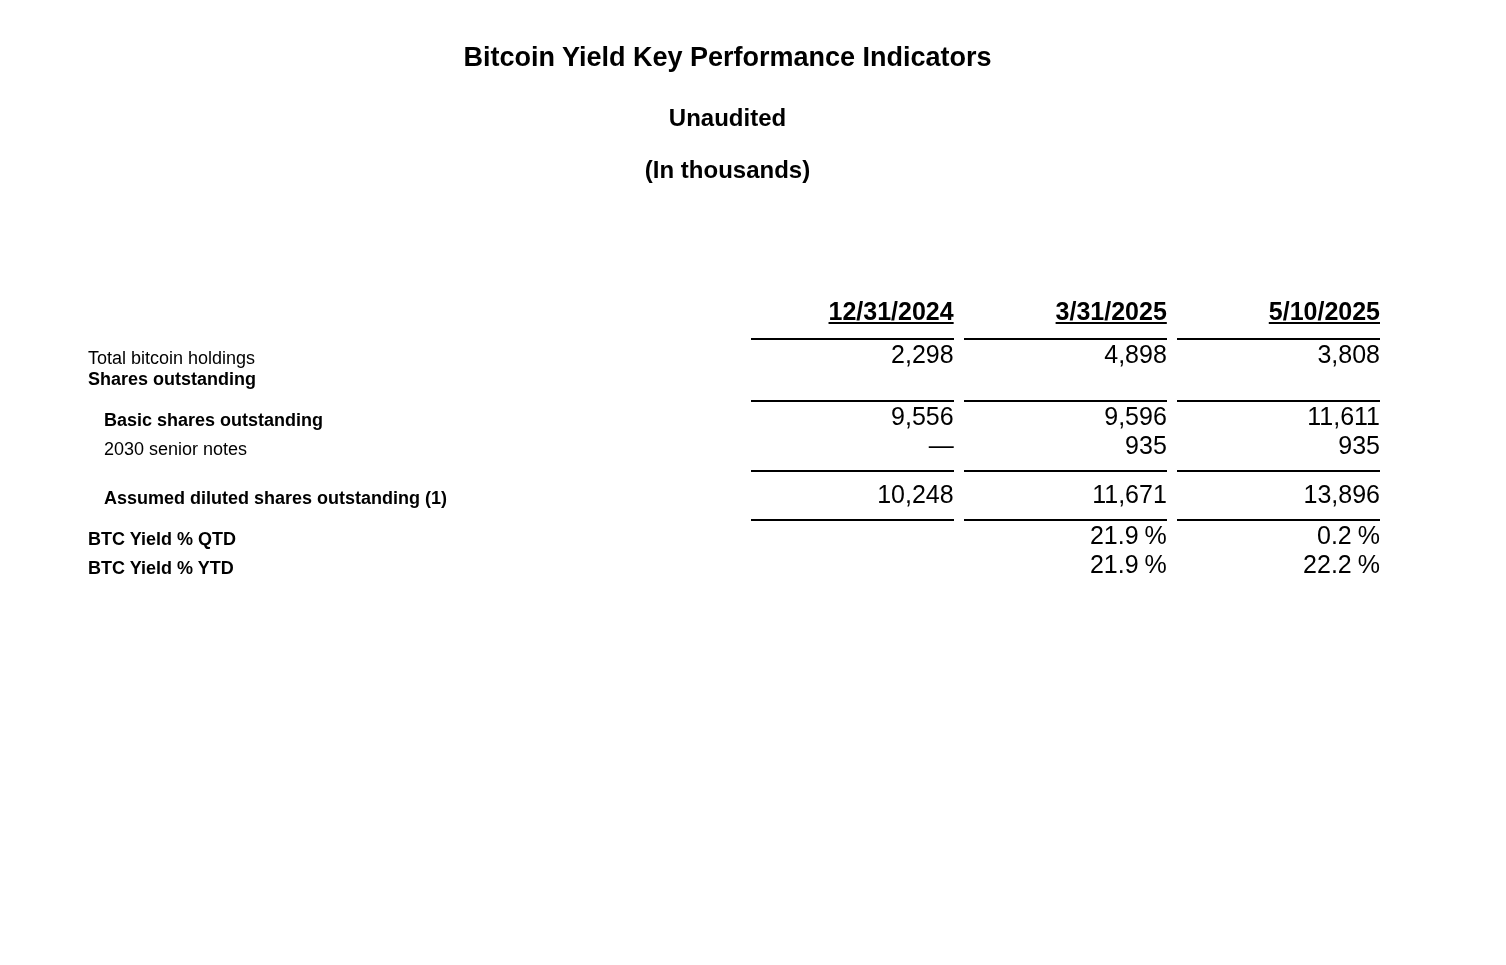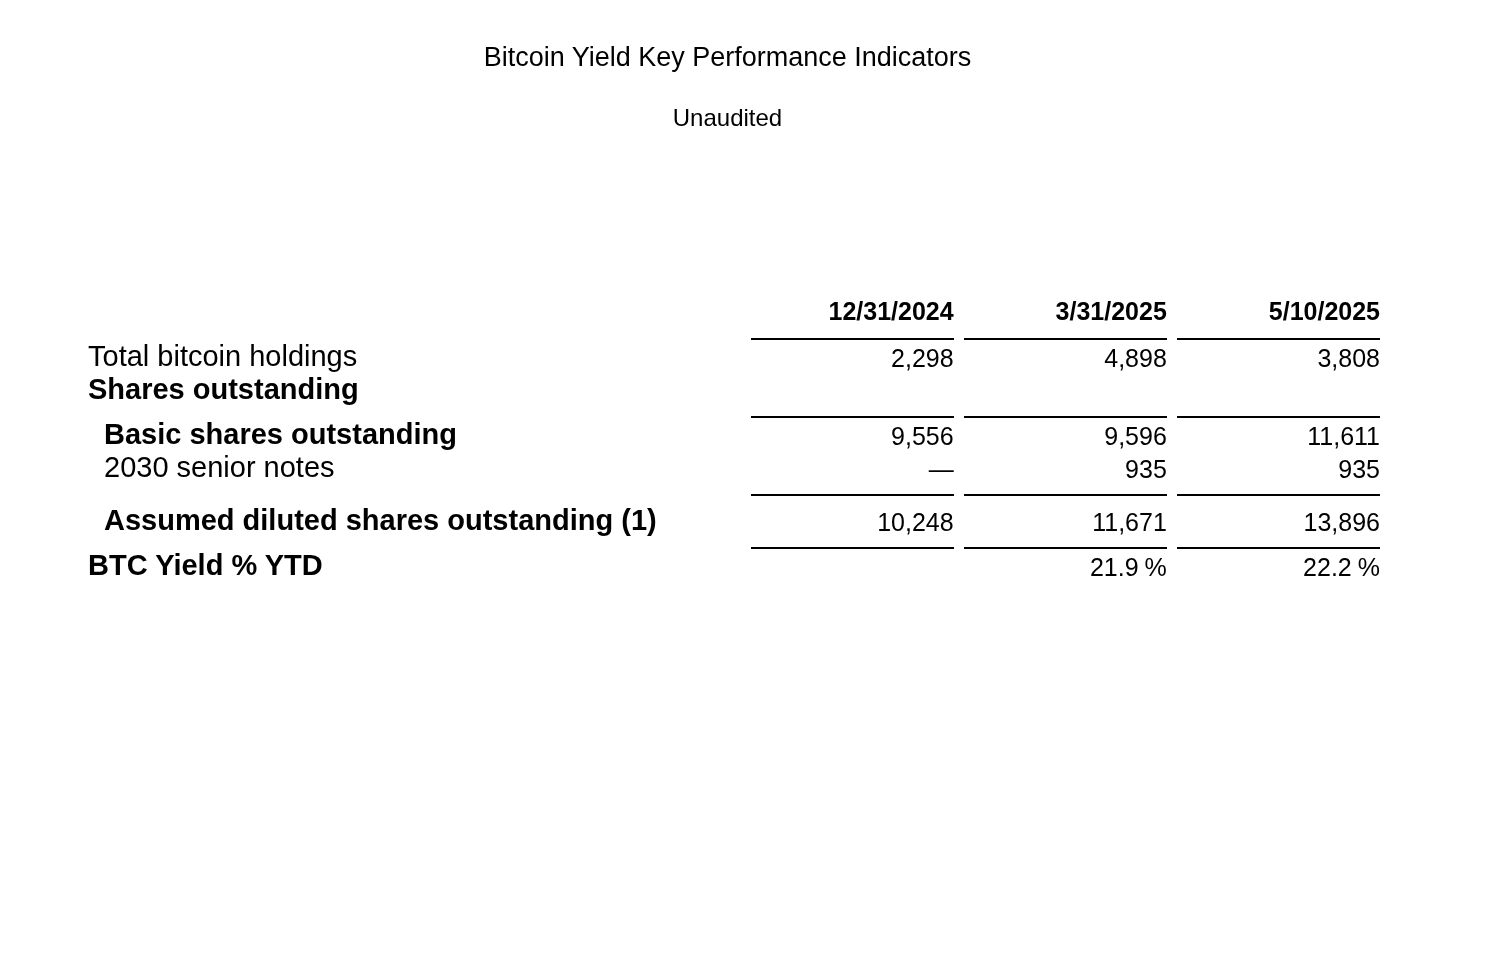--- a/index.html
+++ b/index.html
@@ -24,21 +24,21 @@
 
   
   .titles {
     position: absolute;
     left: 0;
     top: 44px;
     width: 1455px;
     text-align: center;
   }
   .title-line {
-    font-weight: normal;
+    font-weight: bold;
     color: #000;
     line-height: 1.0;
   }
   .title-main   { font-size: 27px; margin-bottom: 35px; }
   .title-sub    { font-size: 24px; margin-bottom: 28px; }
   .title-units  { font-size: 24px; }
 
   
   .table-wrap {
     position: absolute;
@@ -60,35 +60,36 @@
   }
 
   
   .hdr-cell {
     font-size: 25px;
     font-weight: bold;
     text-align: right;
     padding-right: 8px;
     padding-bottom: 6px;
     white-space: nowrap;
+    text-decoration: underline;
   }
   .hdr-rule-cell {
     height: 14px;
     padding: 0;
   }
   .rule {
     height: 0;
     border-bottom: 2px solid #000;
     margin-left: 10px;
     margin-right: 0;
   }
 
   
   .lbl {
-    font-size: 29px;
+    font-size: 18px;
     text-align: left;
     white-space: nowrap;
     padding-top: 14px;
     padding-bottom: 4px;
   }
   .lbl.bold { font-weight: bold; }
   .lbl.indent { padding-left: 16px; }
 
   .num {
     font-size: 25px;
@@ -110,20 +111,21 @@
   td.blank-cell { height: 12px; padding: 0; }
 </style>
 </head>
 <body>
 
 <div class="page">
 
   <div class="titles">
     <div class="title-line title-main">Bitcoin Yield Key Performance Indicators</div>
     <div class="title-line title-sub">Unaudited</div>
+    <div class="title-line title-units">(In thousands)</div>
   </div>
 
   <div class="table-wrap">
     <table class="kpi">
       <colgroup>
         <col class="c-label">
           <col class="c-num">
           <col class="c-num">
           <col class="c-num">
       </colgroup>
@@ -216,20 +218,26 @@
               <div class="rule"></div>
             </td>
           <td class="rule-cell">
               <div class="rule"></div>
             </td>
           <td class="rule-cell">
               <div class="rule"></div>
             </td>
         </tr>
 
+        <tr>
+          <td class="lbl bold">BTC Yield % QTD</td>
+          <td class="num"><span></span><span class="pct"></span></td>
+          <td class="num"><span>21.9</span><span class="pct">%</span></td>
+          <td class="num"><span>0.2</span><span class="pct">%</span></td>
+        </tr>
 
         <tr>
           <td class="lbl bold">BTC Yield % YTD</td>
           <td class="num"><span></span><span class="pct"></span></td>
           <td class="num"><span>21.9</span><span class="pct">%</span></td>
           <td class="num"><span>22.2</span><span class="pct">%</span></td>
         </tr>
 
       </tbody>
     </table>

